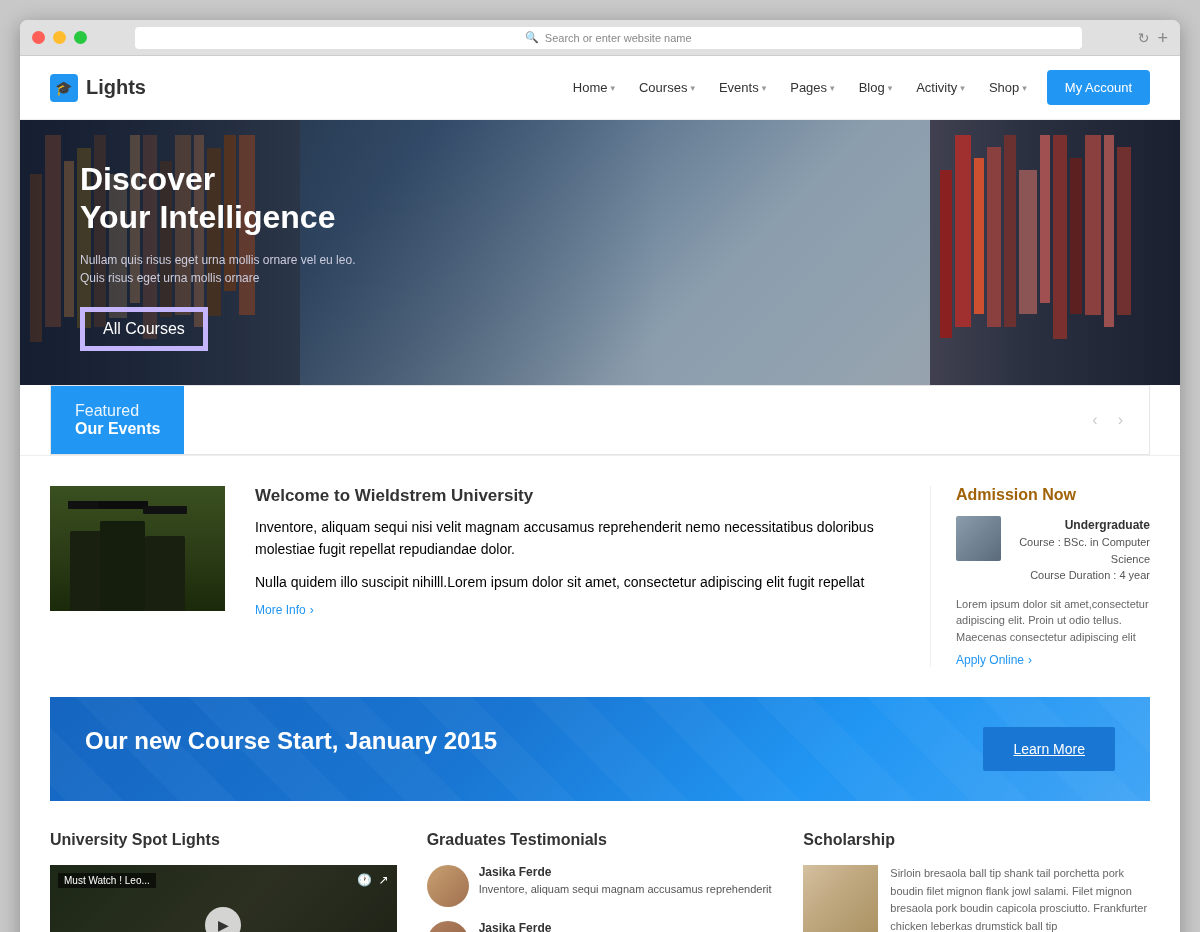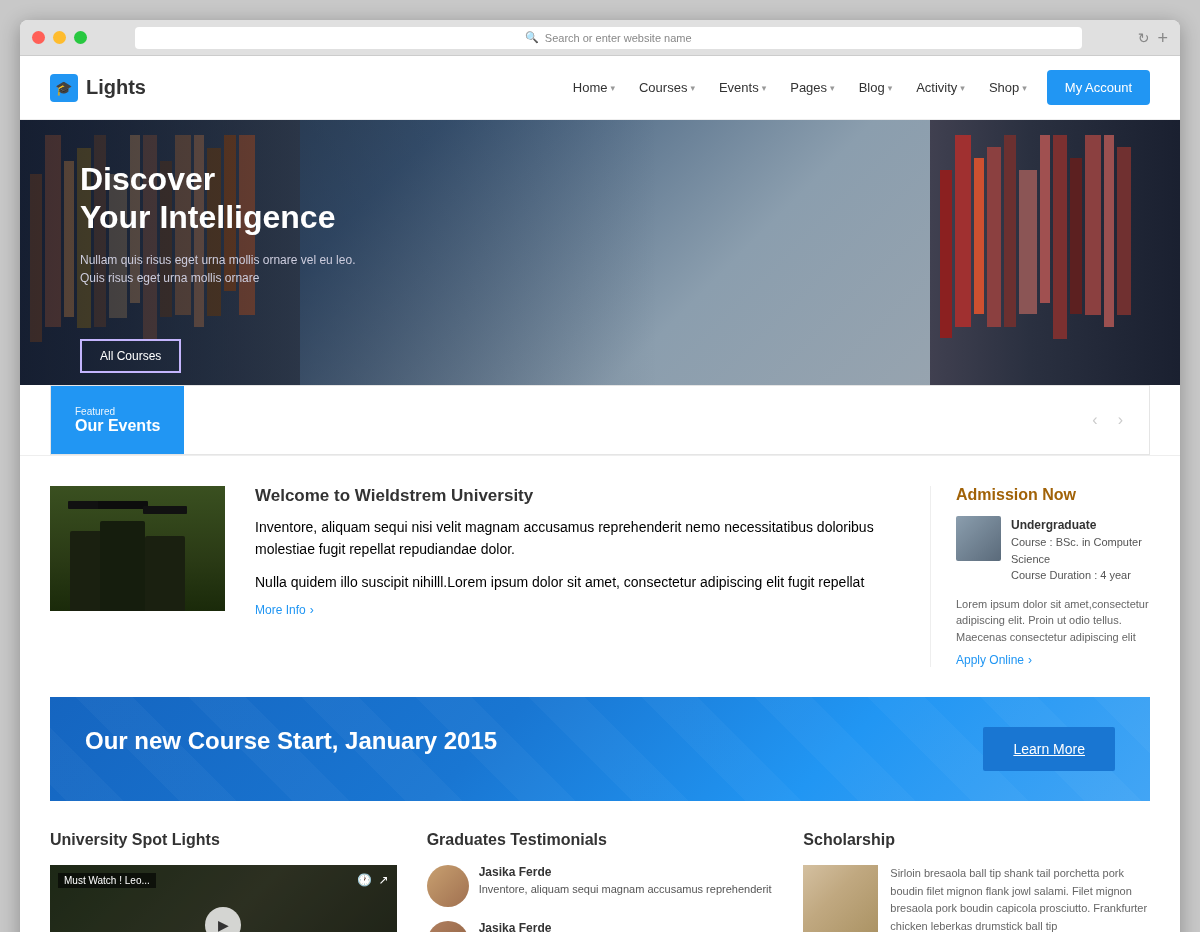--- a/index.html
+++ b/index.html
@@ -166,25 +166,24 @@
       font-size: 12px;
       color: #ccd;
       line-height: 1.5;
       margin-bottom: 20px;
       max-width: 280px;
     }
     
     .btn-all-courses {
       background: transparent;
       color: white;
-      border: 2px solid #c4b5fd;
+      border: 5px solid #c4b5fd;
       padding: 8px 18px;
-      font-size: 12px;
+      font-size: 16px;
       cursor: pointer;
-      margin-top: 32px;
     }
     
     
     .gear-icon-sidebar {
       position: absolute;
       left: 22px;
       top: 210px;
       color: #555;
       font-size: 18px;
       cursor: pointer;
@@ -210,21 +209,21 @@
       color: white;
       padding: 16px 24px;
       min-width: 130px;
       align-self: stretch;
       display: flex;
       flex-direction: column;
       justify-content: center;
     }
     
     .featured-label {
-      font-size: 10px;
+      font-size: 16px;
       font-weight: normal;
       opacity: 0.9;
     }
     
     .featured-title {
       font-size: 16px;
       font-weight: bold;
     }
     
     .featured-nav {
@@ -302,20 +301,21 @@
       font-size: 16px;
       font-weight: bold;
       color: #a16207;
       margin-bottom: 12px;
     }
     
     .admission-card {
       display: flex;
       gap: 10px;
       margin-bottom: 12px;
+      text-align: right;
     }
     
     .admission-thumb {
       width: 45px;
       height: 45px;
       background: linear-gradient(135deg, #8b9eae, #5a6a7a);
       flex-shrink: 0;
       border-radius: 2px;
     }
     

